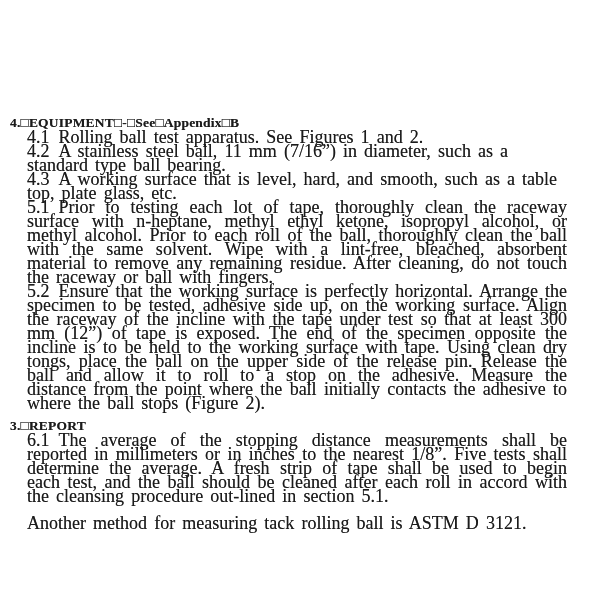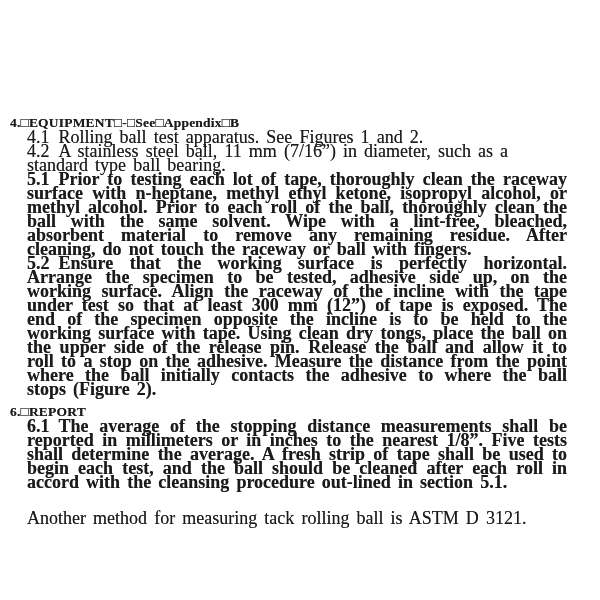--- a/index.html
+++ b/index.html
@@ -34,43 +34,43 @@
     margin-top: 0;
   }
   .para {
     font-size: 18px;
     line-height: 14px;
     margin: 0 0 0 17px;
     word-spacing: 2.6px;
   }
   .para.justified {
     text-align: justify;
-    font-weight: bold;
   }
   .para.gap {
   }
   .para.gap-sm {
-    margin-top: 22px;
+    margin-top: 13px;
   }
 </style>
 </head>
 <body>
 
 <div class="page">
 
   <section>
     <h2 class="sec-heading first">4.□EQUIPMENT□-□See□Appendix□B</h2>
     <p class="para">4.1 Rolling ball test apparatus. See Figures 1 and 2.</p>
     <p class="para gap">4.2 A stainless steel ball, 11 mm (7/16”) in diameter, such as a standard type ball bearing.</p>
+    <p class="para gap">4.3 A working surface that is level, hard, and smooth, such as a table top, plate glass, etc.</p>
   </section>
 
   <section>
     <p class="para justified">5.1 Prior to testing each lot of tape, thoroughly clean the raceway surface with n-heptane, methyl ethyl ketone, isopropyl alcohol, or methyl alcohol. Prior to each roll of the ball, thoroughly clean the ball with the same solvent. Wipe with a lint-free, bleached, absorbent material to remove any remaining residue. After cleaning, do not touch the raceway or ball with fingers.</p>
     <p class="para justified gap">5.2 Ensure that the working surface is perfectly horizontal. Arrange the specimen to be tested, adhesive side up, on the working surface. Align the raceway of the incline with the tape under test so that at least 300 mm (12”) of tape is exposed. The end of the specimen opposite the incline is to be held to the working surface with tape. Using clean dry tongs, place the ball on the upper side of the release pin. Release the ball and allow it to roll to a stop on the adhesive. Measure the distance from the point where the ball initially contacts the adhesive to where the ball stops (Figure 2).</p>
   </section>
 
   <section>
-    <h2 class="sec-heading">6.□REPORT</h2>
+    <h2 class="sec-heading">3.□REPORT</h2>
     <p class="para justified">6.1 The average of the stopping distance measurements shall be reported in millimeters or in inches to the nearest 1/8”. Five tests shall determine the average. A fresh strip of tape shall be used to begin each test, and the ball should be cleaned after each roll in accord with the cleansing procedure out-lined in section 5.1.</p>
     <p class="para gap-sm">Another method for measuring tack rolling ball is ASTM D 3121.</p>
   </section>
 
 </div>
 
 </body></html>

